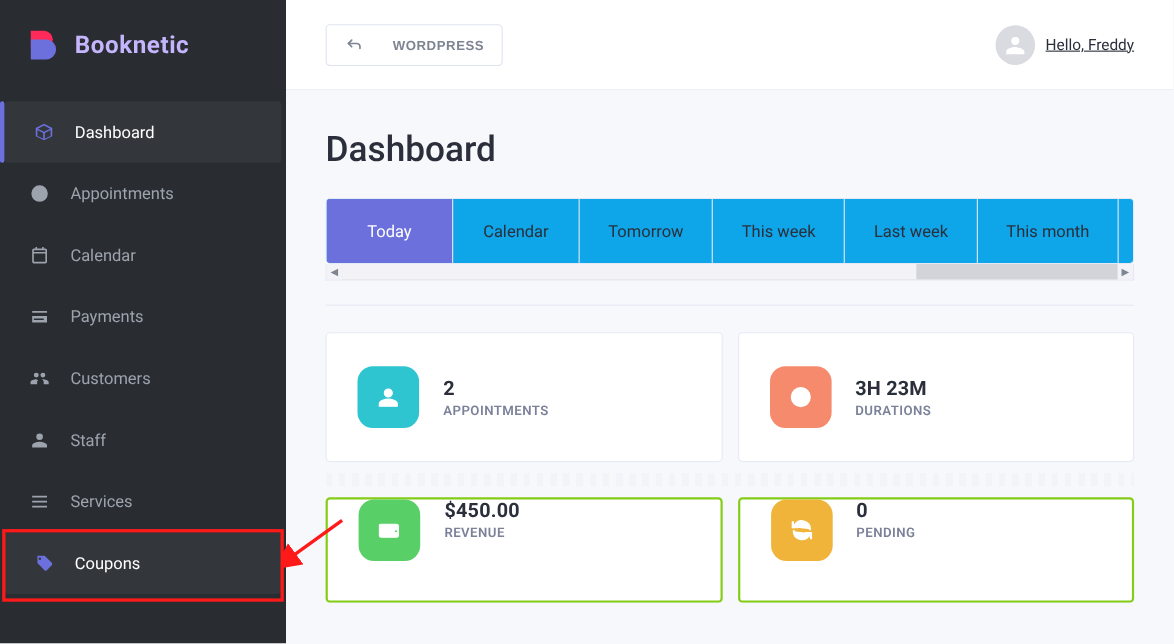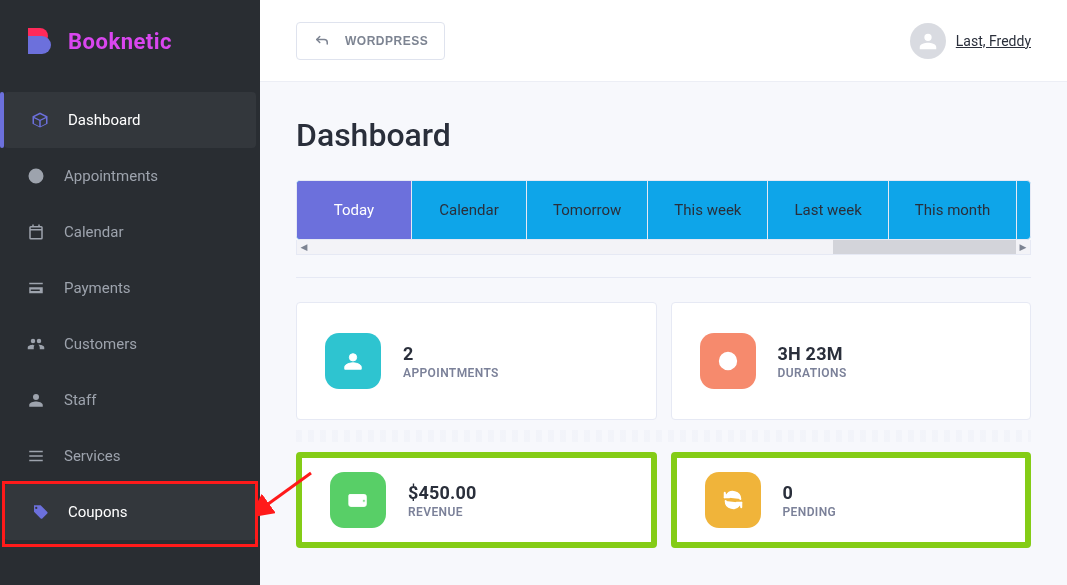--- a/index.html
+++ b/index.html
@@ -25,21 +25,21 @@
     flex-shrink: 0;
   }
   .brand {
     display: flex;
     align-items: center;
     height: 82px;
     padding: 0 24px;
     gap: 14px;
   }
   .brand-logo { width: 30px; height: 30px; position: relative; }
-  .brand-name { color: #d946ef; font-weight: 700; font-size: 22px; letter-spacing: .5px; }
+  .brand-name { color: #c4b5fd; font-weight: 700; font-size: 22px; letter-spacing: .5px; }
   .nav { display: flex; flex-direction: column; gap: 0; padding-top: 10px; }
   .nav-item {
     display: flex; align-items: center; gap: 18px;
     height: 56px; padding: 0 26px;
     font-size: 15px; color: #9da3ad; cursor: pointer;
     position: relative;
   }
   .nav-item.active {
     background: #33373c;
     color: #fff;
@@ -58,21 +58,21 @@
   .main { flex: 1; display: flex; flex-direction: column; overflow: hidden; }
   .topbar {
     height: 82px;
     background: #fff;
     display: flex; align-items: center;
     justify-content: space-between;
     padding: 0 36px;
     border-bottom: 1px solid #eceef5;
   }
   .back-btn {
-    display: inline-flex; align-items: center; gap: 14px;
+    display: inline-flex; align-items: center; gap: 26px;
     border: 1px solid #dfe3ee; background: #fff; color: #7d8492;
     padding: 9px 16px; border-radius: 4px; font-weight: 700; font-size: 12px;
     letter-spacing: .5px;
   }
   .back-btn svg { width: 18px; height: 18px; stroke: #7d8492; fill: none; stroke-width: 2; }
   .user { display:flex; align-items:center; gap: 10px; }
   .avatar { width: 36px; height: 36px; border-radius: 50%; background: #d9dbe1; display:flex; align-items:center; justify-content:center; }
   .avatar svg { width: 22px; height: 22px; fill: #fff; }
   .hello { font-size: 14px; color: #2a2f3b; text-decoration: underline; }
 
@@ -124,22 +124,22 @@
   .card-text { display:flex; flex-direction:column; gap:2px; }
   .card-value { font-size:18px; font-weight:700; color:#2a2f3b; letter-spacing:.2px; }
   .card-label { font-size:12px; font-weight:600; color:#7b8199; letter-spacing:.4px; }
 
   .spacer-dashed { height:12px; background:
     repeating-linear-gradient(90deg, #e9ecf5 0 6px, transparent 6px 12px);
     margin: 10px 0; opacity:.35;
   }
 
   .cards-row { display:flex; gap:14px; }
-  .card2 { background:#fff; border:6px solid #84cc16; border-radius:4px; flex:1; height:96px;
-    display:flex; align-items:center; gap:22px; padding:0 28px; }
+  .card2 { background:#fff; border:2px solid #84cc16; border-radius:4px; flex:1; height:96px;
+    display:flex; gap:22px; padding:0 28px; }
 
   
   .bg-teal   { background:#2ec4d0; }
   .bg-orange { background:#f68a6d; }
   .bg-green  { background:#58cf67; }
   .bg-amber  { background:#f0b43a; }
 
   
   .hl-box {
     position:absolute; left:2px; top:481px; width:256px; height:66px;
@@ -240,21 +240,21 @@
             <path d="M5 10h10a4 4 0 0 1 4 4v2" fill="none" stroke-linecap="round" stroke-linejoin="round"></path>
           </svg>
         <span>WORDPRESS</span>
       </button>
       <div class="user">
         <span class="avatar">
           <svg viewBox="0 0 24 24">
               <path d="M12 12a4 4 0 1 0-4-4 4 4 0 0 0 4 4zm0 2c-3 0-9 1.5-9 4.5V21h18v-2.5c0-3-6-4.5-9-4.5z"></path>
             </svg>
         </span>
-        <a class="hello" href="#">Last, Freddy</a>
+        <a class="hello" href="#">Hello, Freddy</a>
       </div>
     </div>
 
     <div class="content">
       <h1 class="page-title">Dashboard</h1>
 
       <div class="tabs-wrap">
         <div class="tabs">
           <div class="tab active">Today</div>
           <div class="tab">Calendar</div>

